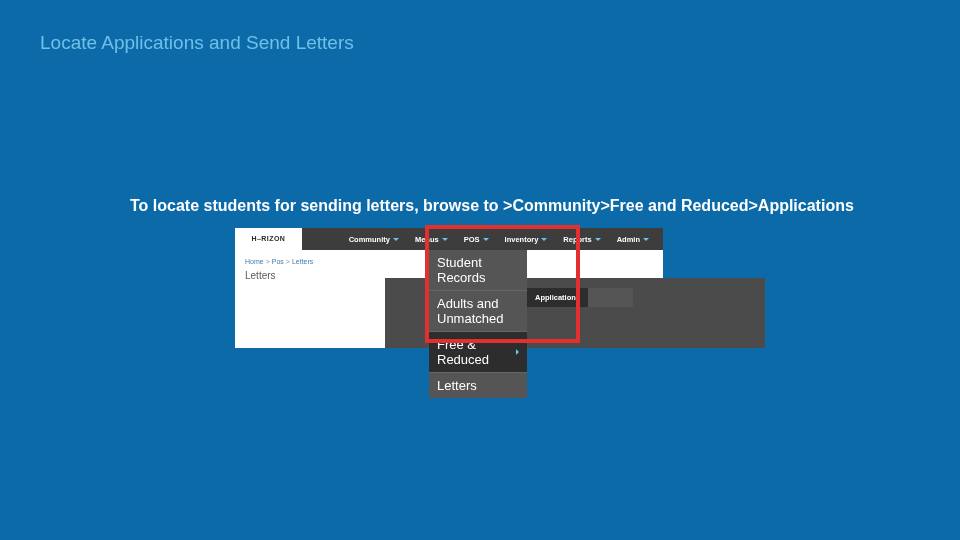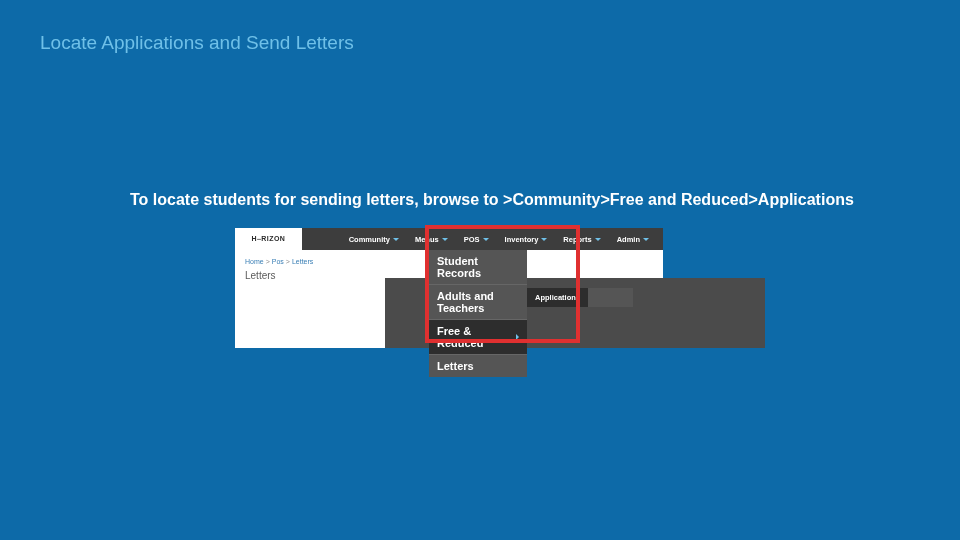--- a/index.html
+++ b/index.html
@@ -14,21 +14,21 @@
     .slide-title {
       position: absolute;
       top: 32px;
       left: 40px;
       color: #6fc0e8;
       font-size: 19px;
       font-weight: 400;
     }
     .body-text {
       position: absolute;
-      top: 191px;
+      top: 197px;
       left: 130px;
       right: 50px;
       color: #ffffff;
       font-size: 16px;
       font-weight: 600;
     }
     
     .embed {
       position: absolute;
       top: 228px;
@@ -117,22 +117,22 @@
       position: absolute;
       top: 22px;
       left: 194px;
       width: 98px;
       background: #555555;
       display: flex;
       flex-direction: column;
     }
     .dd1 .ditem {
       color: #ffffff;
-      font-size: 11px;
-      font-weight: 700;
+      font-size: 13px;
+      font-weight: 400;
       padding: 5px 8px;
       border-top: 1px solid #666666;
       display: flex;
       align-items: center;
       justify-content: space-between;
     }
     .dd1 .ditem:first-child { border-top: none; }
     .dd1 .ditem.hover { background: #2d2d2d; }
     .rcaret {
       display: inline-block;
@@ -205,21 +205,21 @@
   </div>
   <div class="page-heading">Letters</div>
 
   <div class="grey-block"></div>
 
   <div class="dd1">
     <div class="ditem">
         <span>Student Records</span>
       </div>
     <div class="ditem">
-        <span>Adults and Teachers</span>
+        <span>Adults and Unmatched</span>
       </div>
     <div class="ditem hover">
         <span>Free &amp; Reduced</span>
         <span class="rcaret"></span>
       </div>
     <div class="ditem">
         <span>Letters</span>
       </div>
   </div>
 

